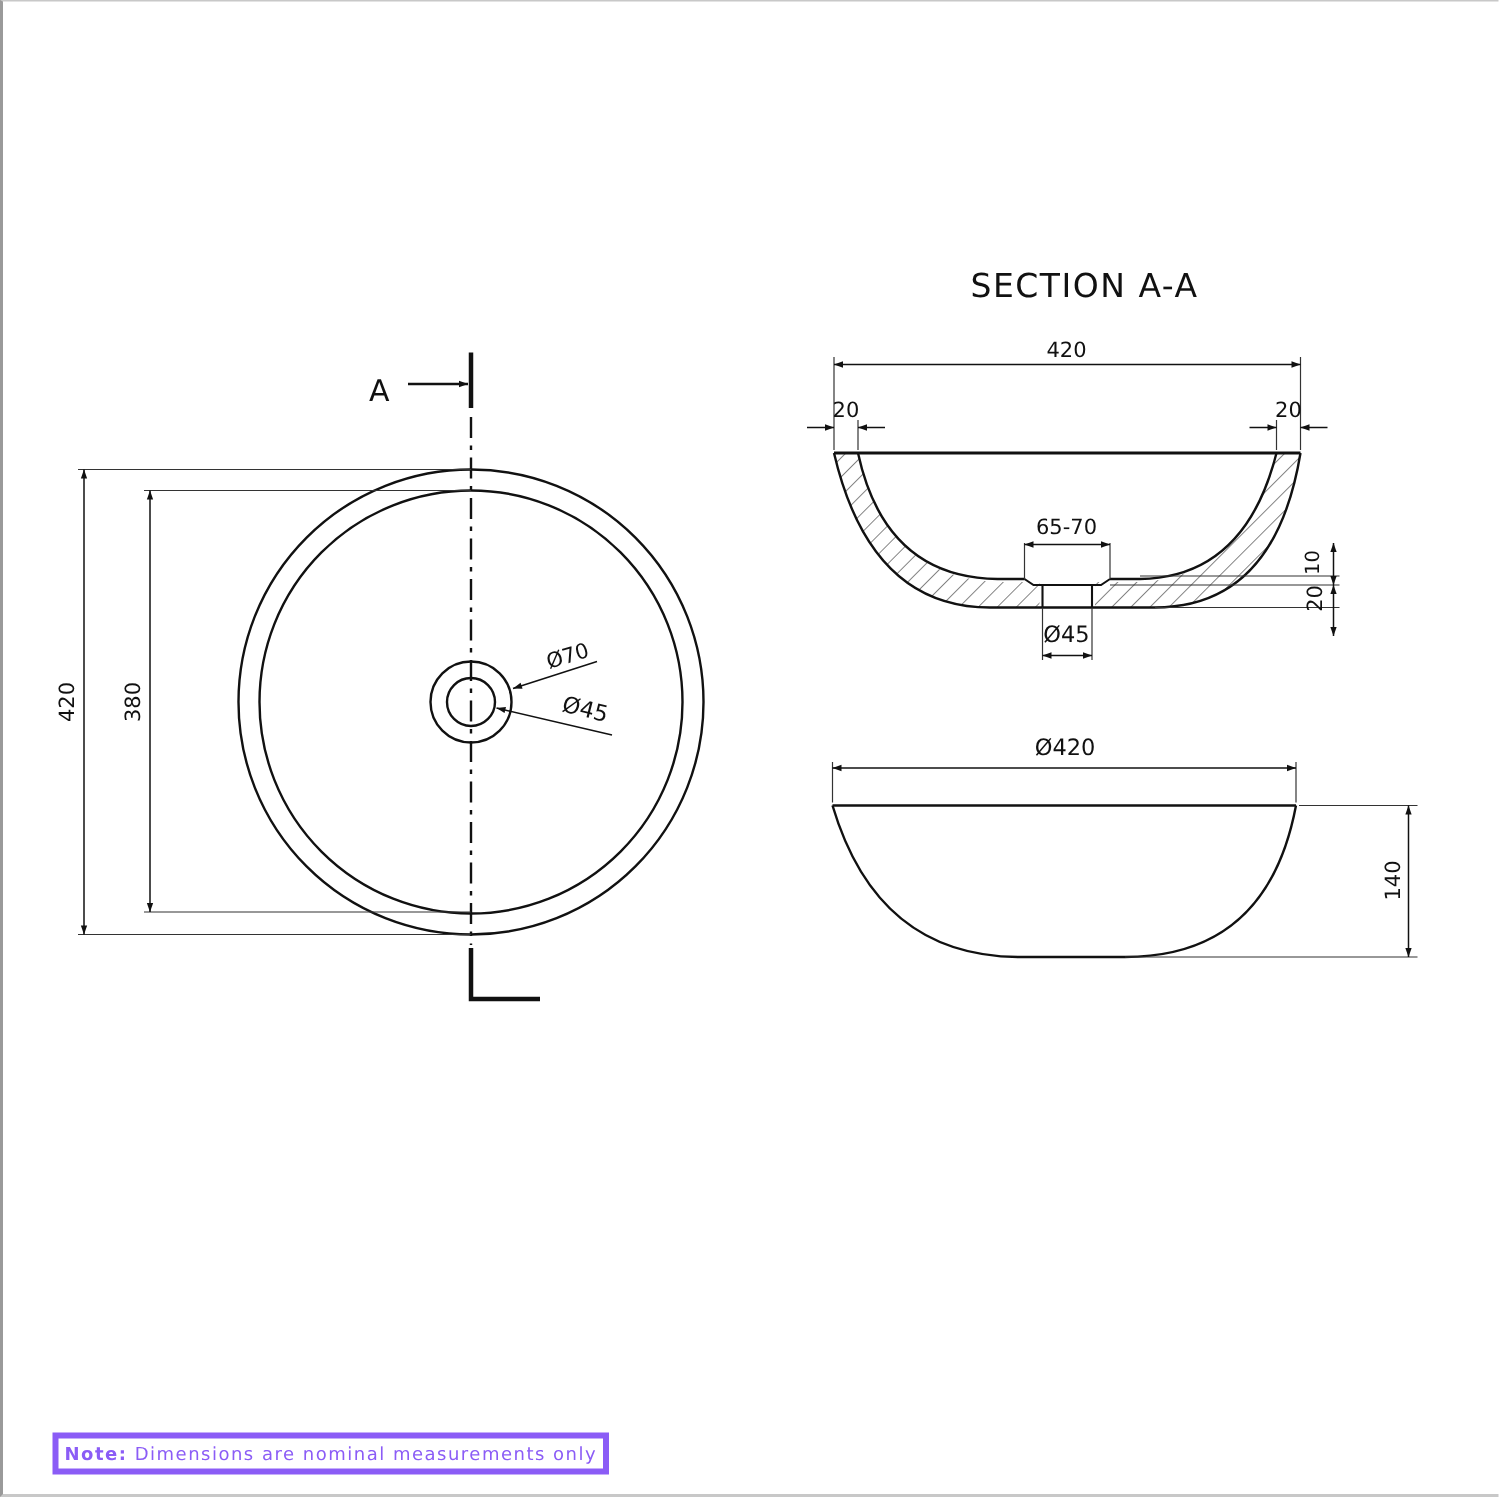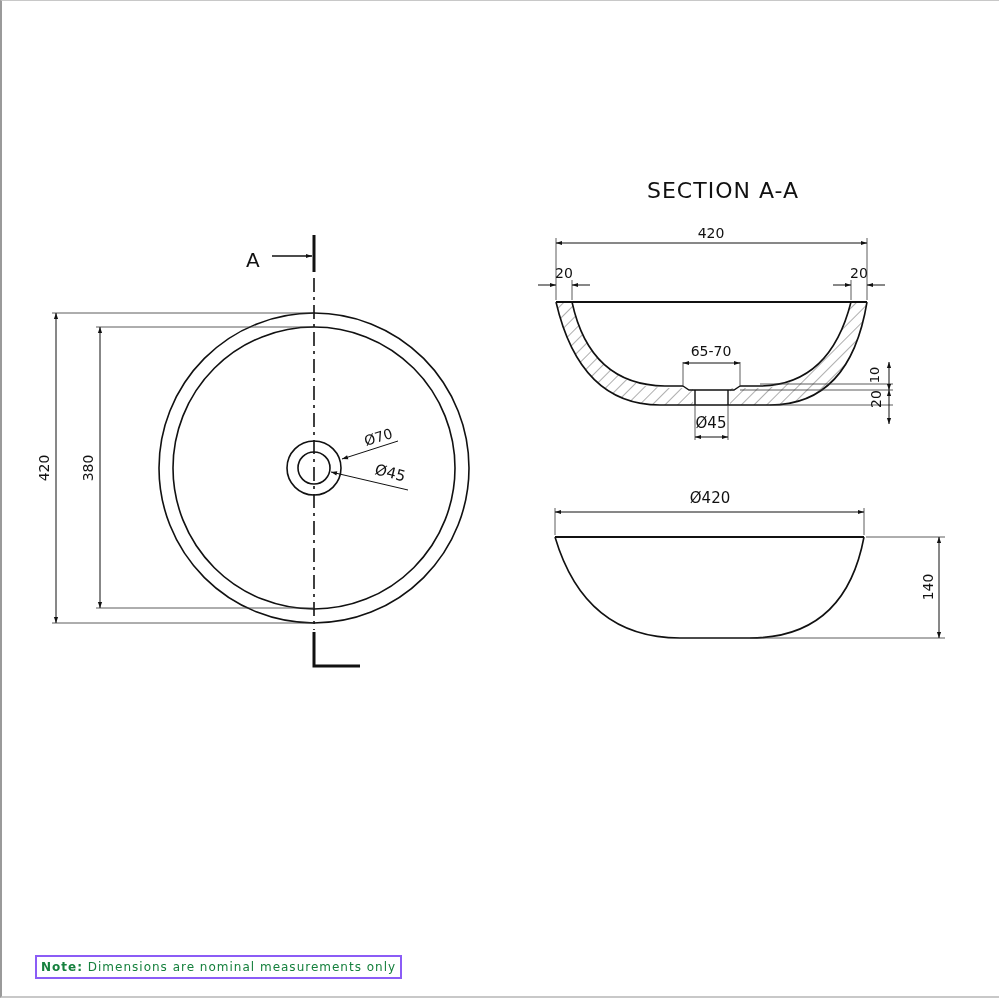--- a/index.html
+++ b/index.html
@@ -1,20 +1,20 @@
 <!DOCTYPE html>
 <html><head>
 <meta charset="utf-8">
 <style>
   html, body { margin: 0; padding: 0; background: #ffffff; }
   body { width: 1000px; height: 1000px; position: relative; overflow: hidden; font-family: "DejaVu Sans", sans-serif; }
   .frame { position: absolute; left: 0; top: 0; width: 999px; height: 998px; border-left: 2px solid #9a9a9a; border-top: 1px solid #c8c8c8; border-bottom: 2px solid #c8c8c8; box-sizing: border-box; }
   svg { position: absolute; left: 0; top: 0; }
   .lbl { font-family: "DejaVu Sans", sans-serif; fill: #111; }
-  .note { position: absolute; left: 35px; top: 955px; height: 20px; border: 2px solid #8b5cf6; padding: 0 4px; font-size: 12px; line-height: 20px; color: #15803d; letter-spacing: 1px; font-family: "DejaVu Sans", sans-serif; white-space: nowrap; text-align: center; }
+  .note { position: absolute; left: 35px; top: 955px; height: 20px; border: 4px solid #8b5cf6; padding: 0 4px; font-size: 12px; line-height: 20px; color: #8b5cf6; letter-spacing: 1px; font-family: "DejaVu Sans", sans-serif; white-space: nowrap; text-align: center; }
   .note b { font-weight: bold; }
 </style>
 </head>
 <body>
 
 <div class="frame"></div>
 
 <svg width="1000" height="1000" viewBox="0 0 1000 1000">
   <defs>
     <marker id="arr" viewBox="0 0 10 10" refX="10" refY="5" markerWidth="10" markerHeight="6" orient="auto-start-reverse" markerUnits="userSpaceOnUse">

